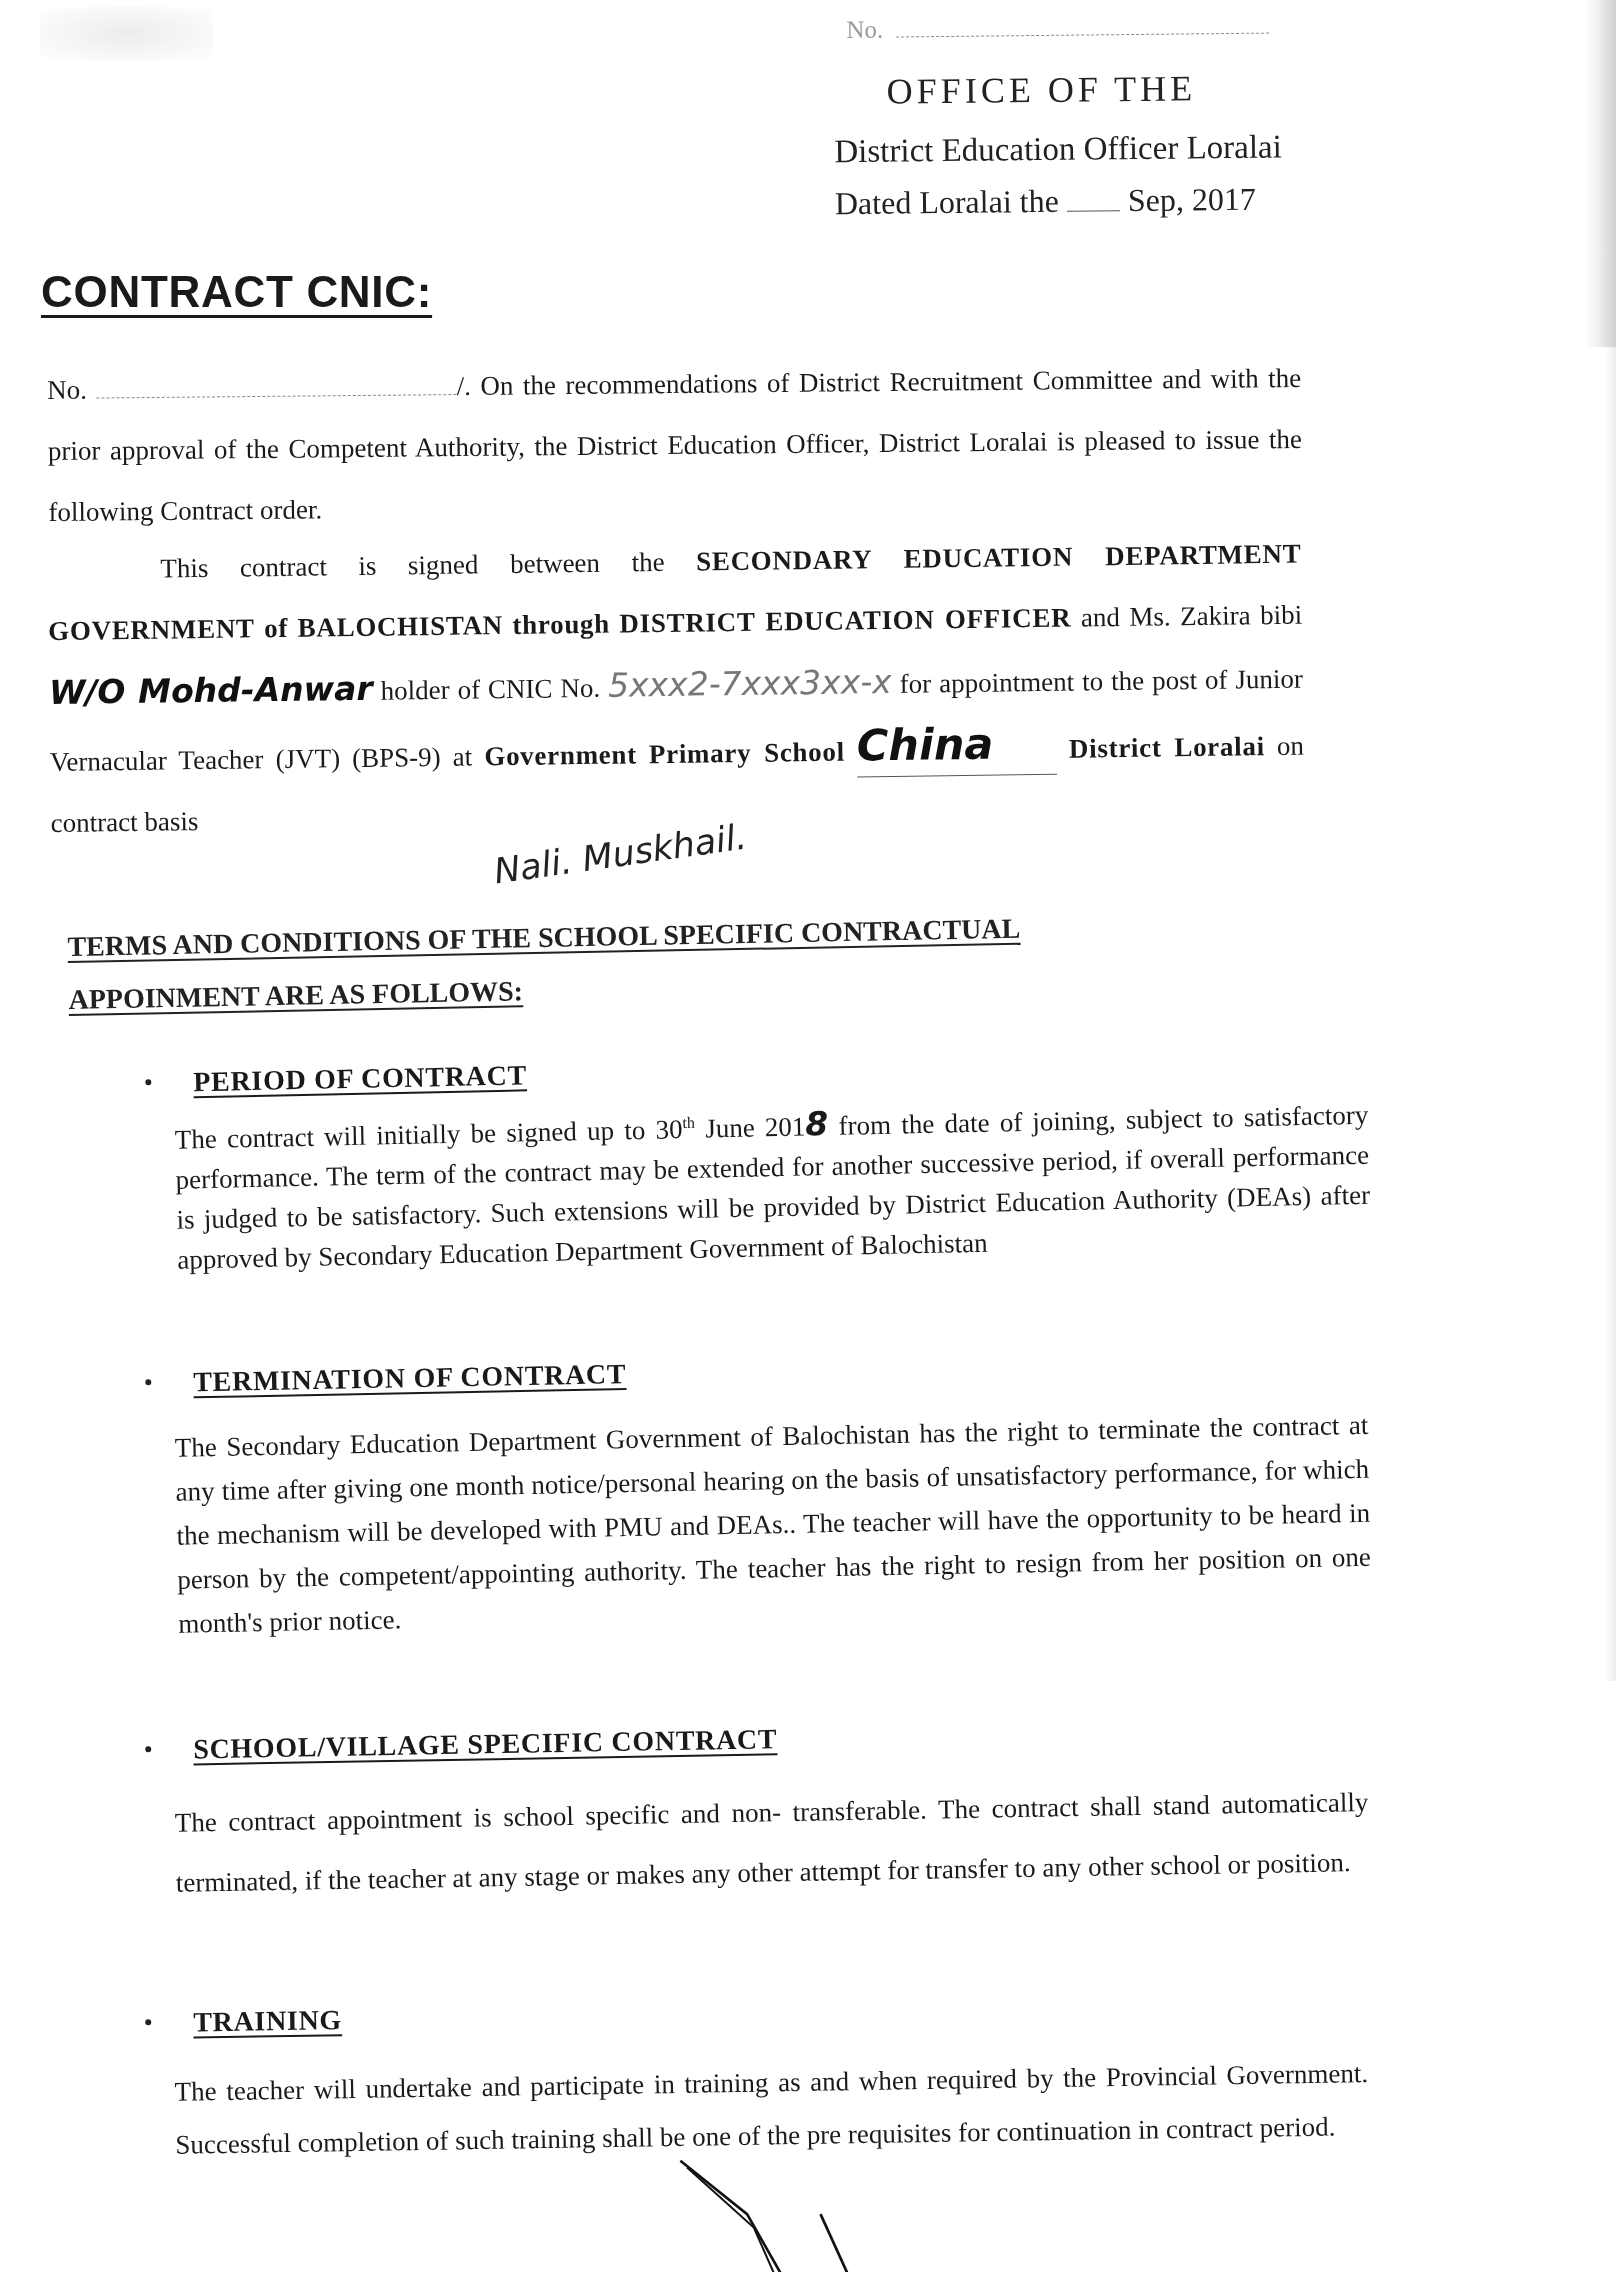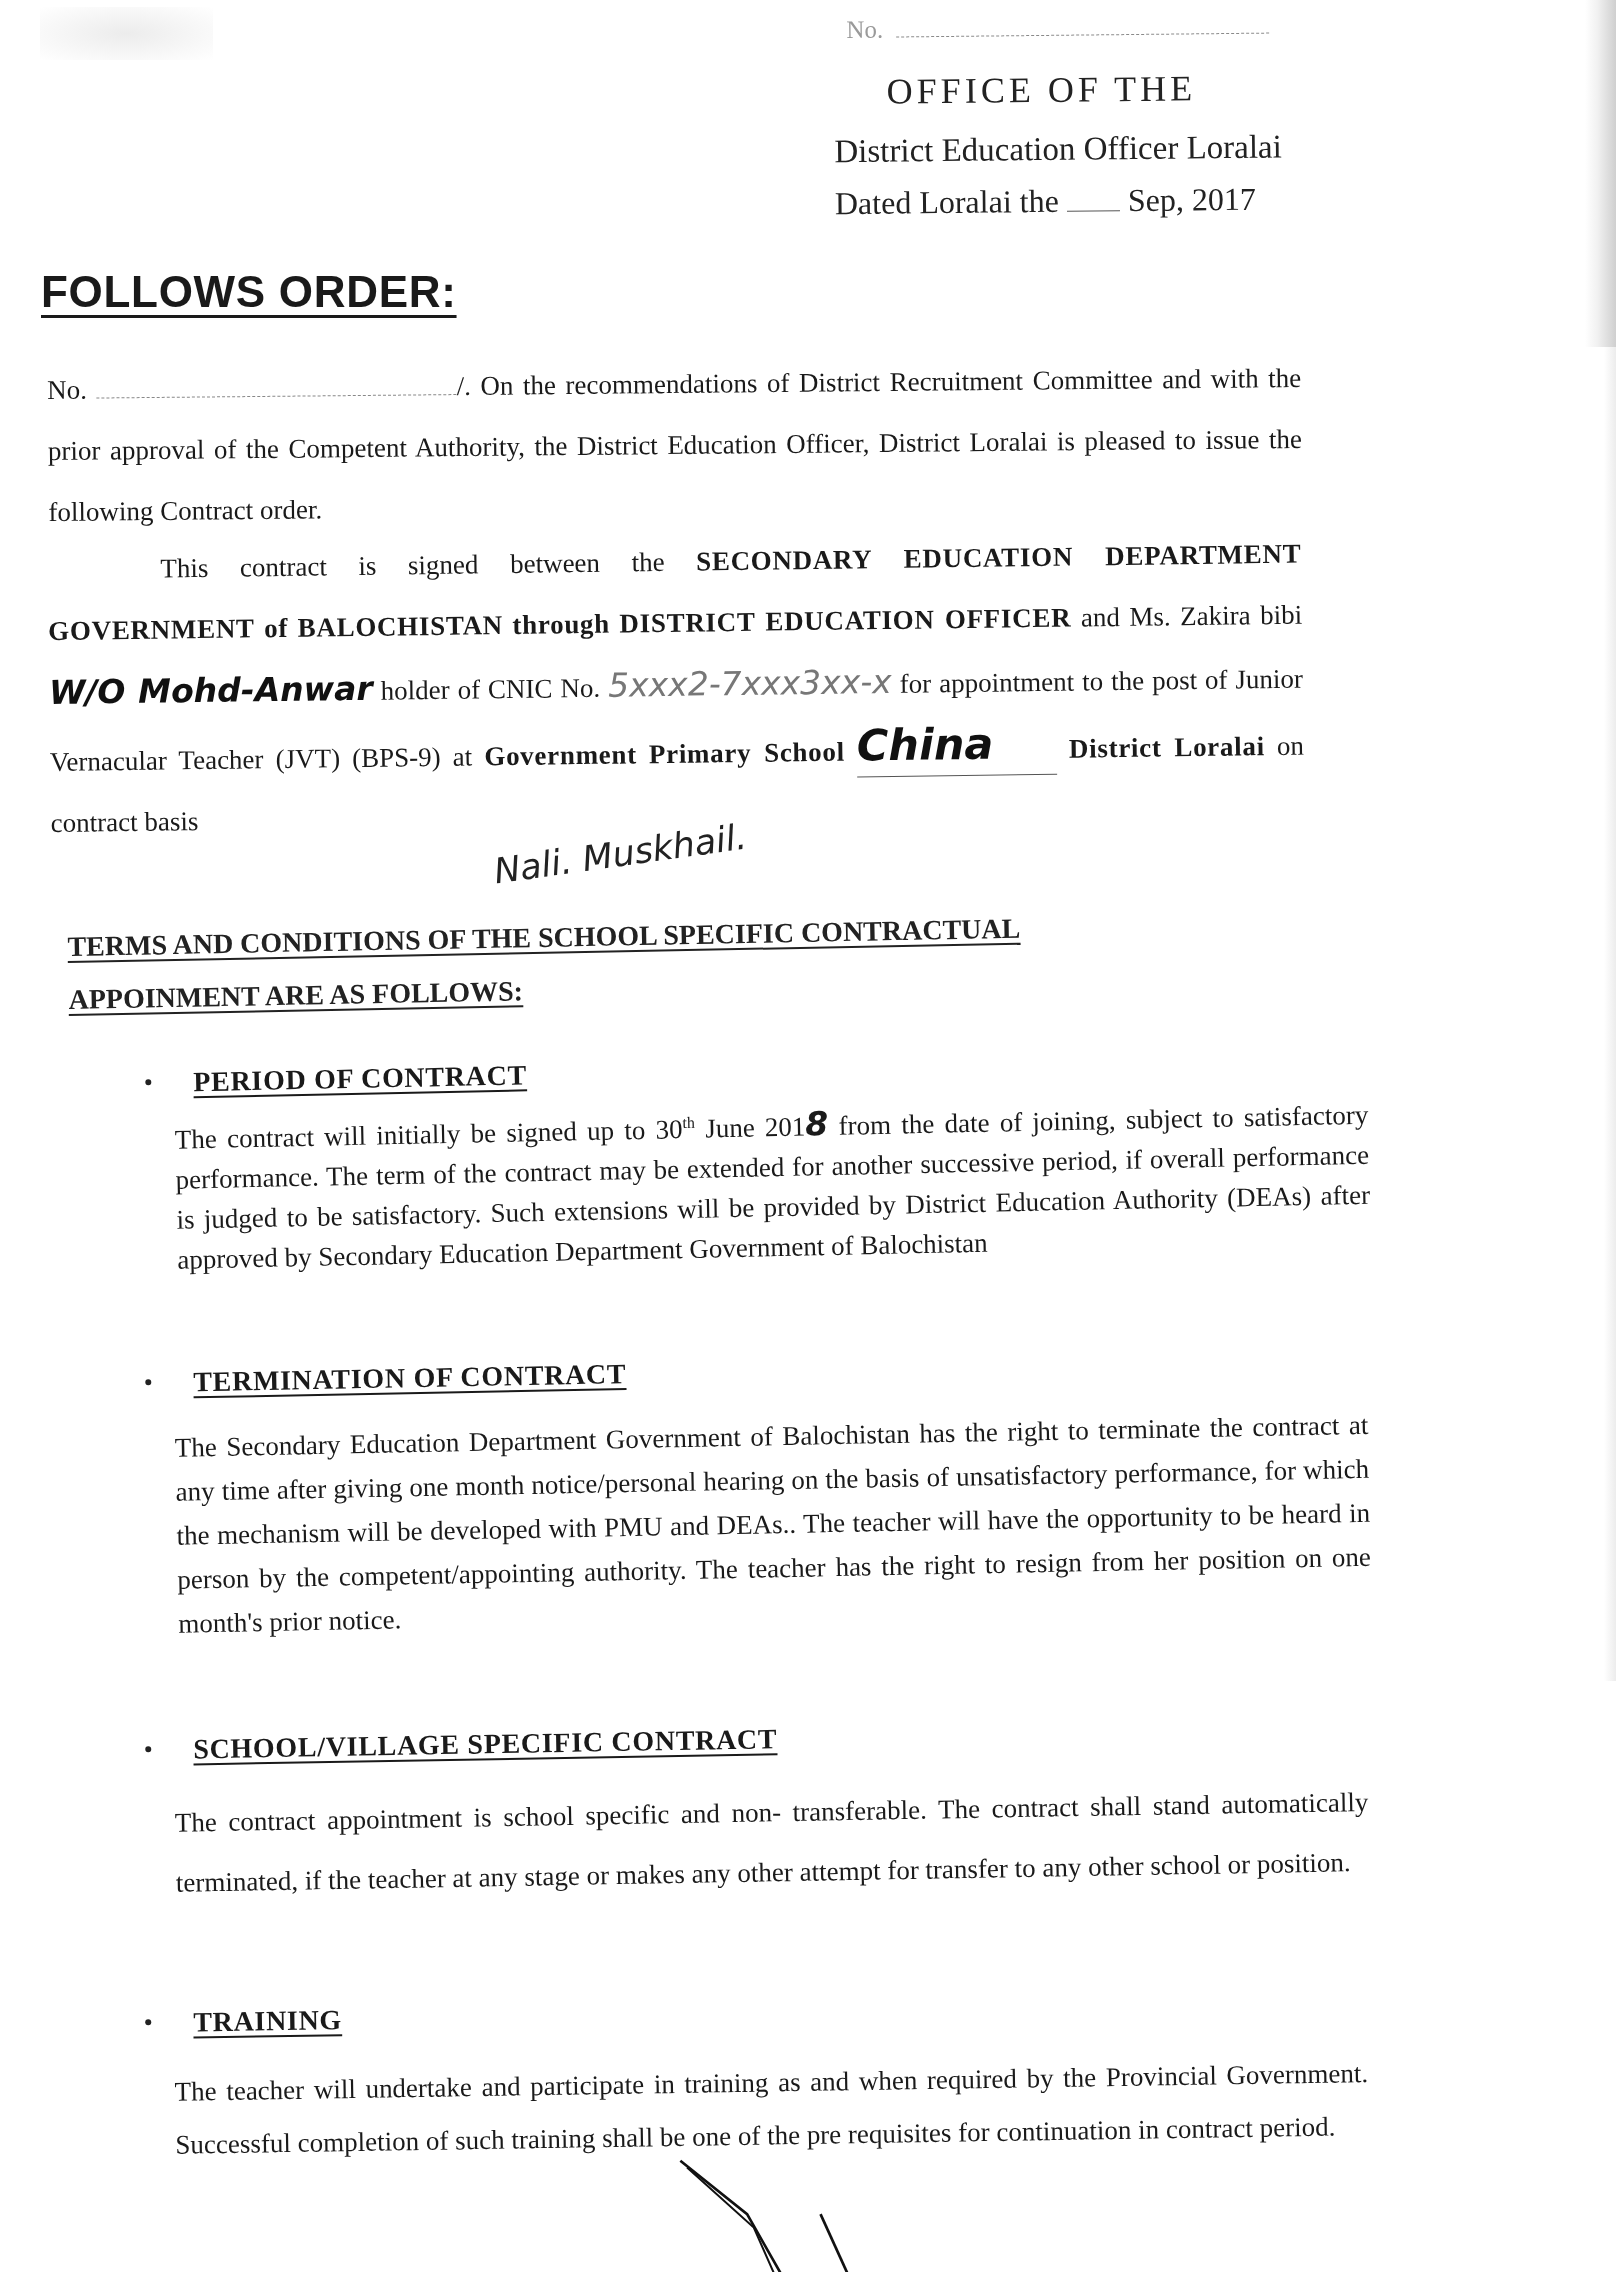--- a/index.html
+++ b/index.html
@@ -123,21 +123,21 @@
   </div>
   <div class="office-title">OFFICE OF THE</div>
   <div class="office-sub">District Education Officer Loralai</div>
   <div class="office-date">
     <span>Dated Loralai the</span>
     <span class="day-blank"></span>
     <span>Sep, 2017</span>
   </div>
 </div>
 
-<div class="contract-title">FOLLOWS ORDER:</div>
+<div class="contract-title">CONTRACT CNIC:</div>
 
 <div class="para p-intro">
   <span>No.</span>
   <span class="no-blank"></span><span>/. On the recommendations of District Recruitment Committee and with the prior approval of the Competent Authority, the District Education Officer, District Loralai is pleased to issue the following Contract order.</span>
 </div>
 
 <div class="para p-signed">
   <span class="indent"></span><span>This contract is signed between the</span>
   <b>SECONDARY EDUCATION DEPARTMENT GOVERNMENT</b>
   <b>of</b>

